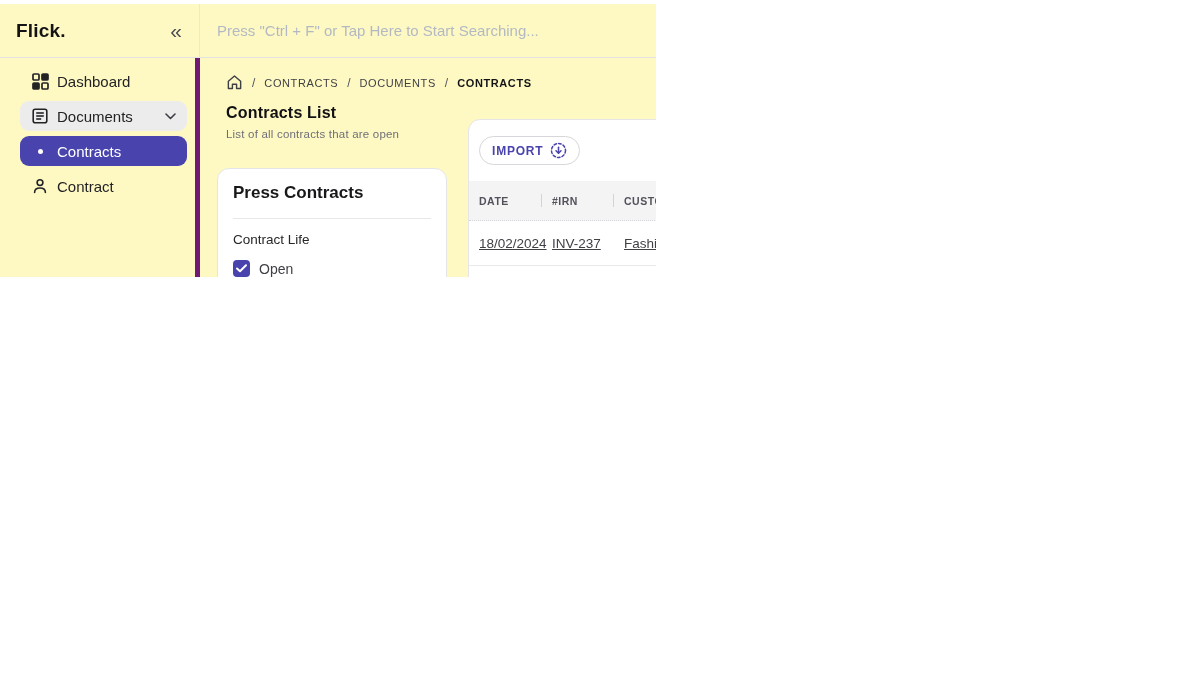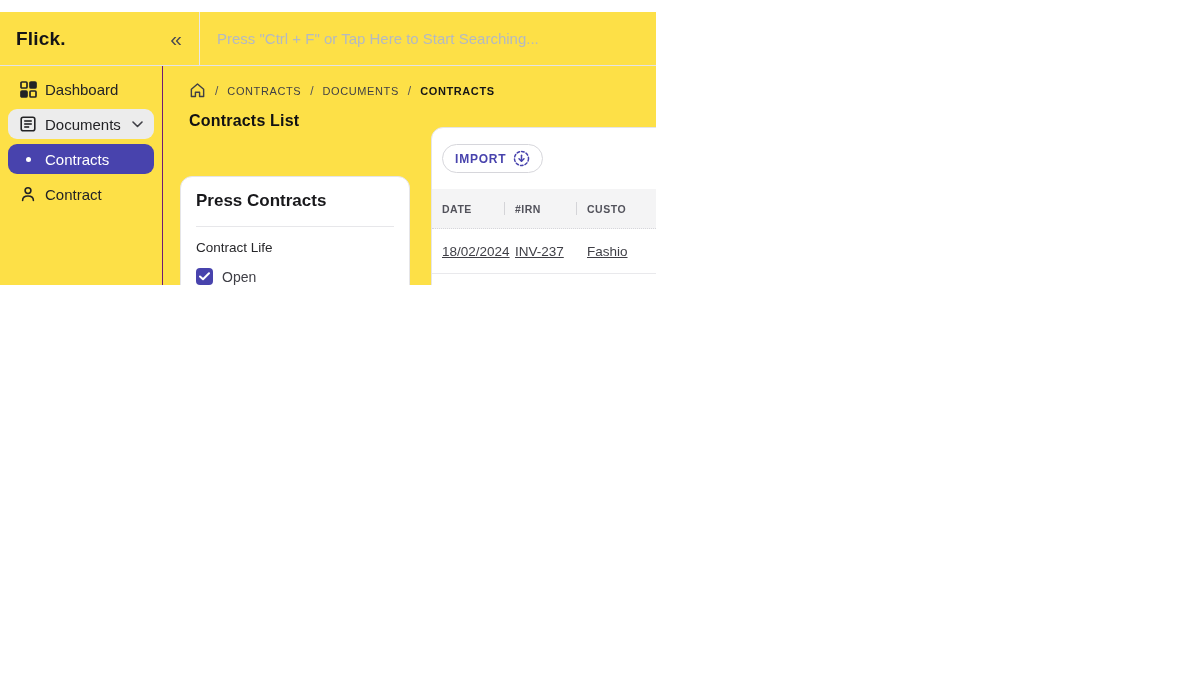--- a/index.html
+++ b/index.html
@@ -1,35 +1,35 @@
 <!DOCTYPE html>
 <html><head>
 <meta charset="utf-8">
 <style>
   * { margin: 0; padding: 0; box-sizing: border-box; }
   html, body { background: #ffffff; }
   body { font-family: "Liberation Sans", sans-serif; color: #232326; }
 
   .stage { position: relative; width: 1200px; height: 678px; background: #ffffff; overflow: hidden; }
   
-  .render-clip { position: absolute; left: 0; top: 12px; width: 656px; height: 273px; overflow: hidden; background: #fde047; }
+  .render-clip { position: absolute; left: 0; top: 4px; width: 656px; height: 273px; overflow: hidden; background: #fef9c3; }
 
   
   .topbar { display: flex; height: 54px; border-bottom: 1px solid #e3e3e6; }
   .sidebar-head { width: 200px; flex: none; display: flex; align-items: center; justify-content: space-between; padding: 0 15px 0 16px; border-right: 1px solid #e7e7ea; }
   .logo { font-size: 19px; font-weight: 700; letter-spacing: 0.2px; color: #141417; }
   .collapse-btn { font-size: 21px; line-height: 1; color: #4b4b52; cursor: pointer; background: none; border: none; font-family: inherit; padding: 0 2px; }
   .search-wrap { flex: 1; display: flex; align-items: center; }
   .search-input { width: 100%; height: 100%; border: none; outline: none; font-family: inherit; font-size: 15px; color: #3f3f46; padding-left: 17px; background: transparent; }
   .search-input::placeholder { color: #b3b9c3; opacity: 1; }
 
   
   .content-row { display: flex; height: 219px; }
 
-  .sidebar { width: 163px; flex: none; border-right: 1px solid #701a75; padding: 8px 8px 0 8px; }
+  .sidebar { width: 200px; flex: none; border-right: 5px solid #701a75; padding: 8px 8px 0 20px; }
   .nav-item { height: 30px; display: flex; align-items: center; border-radius: 9px; padding-left: 10px; margin-bottom: 5px; cursor: pointer; }
   .nav-item .icon-slot { width: 20px; height: 20px; flex: none; display: flex; align-items: center; justify-content: center; }
   .nav-item .nav-label { margin-left: 7px; font-size: 15px; color: #232326; }
   .nav-item.expanded { background: #ececec; }
   .nav-item.active { background: #4843ad; }
   .nav-item.active .nav-label { color: #ffffff; font-weight: 500; }
   .nav-chevron { margin-left: auto; margin-right: 11px; display: flex; align-items: center; }
   .bullet { width: 5px; height: 5px; border-radius: 50%; background: #4b4b52; }
   .bullet.white { background: #ffffff; }
 
@@ -154,20 +154,21 @@
           </span>
           <span class="crumb-sep">/</span>
           <span class="crumb">Contracts</span>
           <span class="crumb-sep">/</span>
           <span class="crumb">Documents</span>
           <span class="crumb-sep">/</span>
           <span class="crumb current">Contracts</span>
         </div>
 
         <h1 class="page-title">Contracts List</h1>
+        <div class="page-subtitle">List of all contracts that are open</div>
 
         <div class="filter-card">
           <div class="filter-title">Press Contracts</div>
           <div class="filter-divider"></div>
           <div class="filter-section-label">Contract Life</div>
           <div class="checkbox-row">
             <span class="checkbox">
               <svg width="11" height="9" viewBox="0 0 11 9" fill="none" stroke="#ffffff" stroke-width="2" stroke-linecap="round" stroke-linejoin="round">
                 <polyline points="1,4.5 4,7.3 10,1.2"></polyline>
               </svg>

